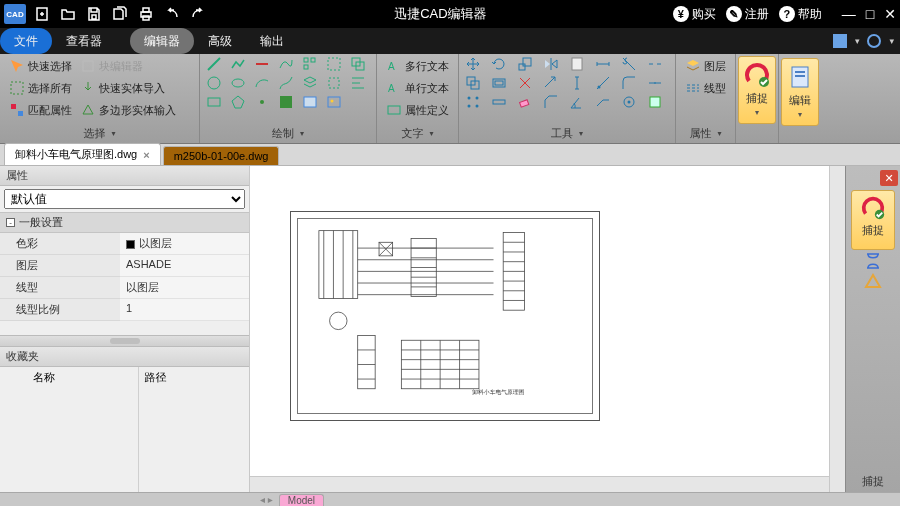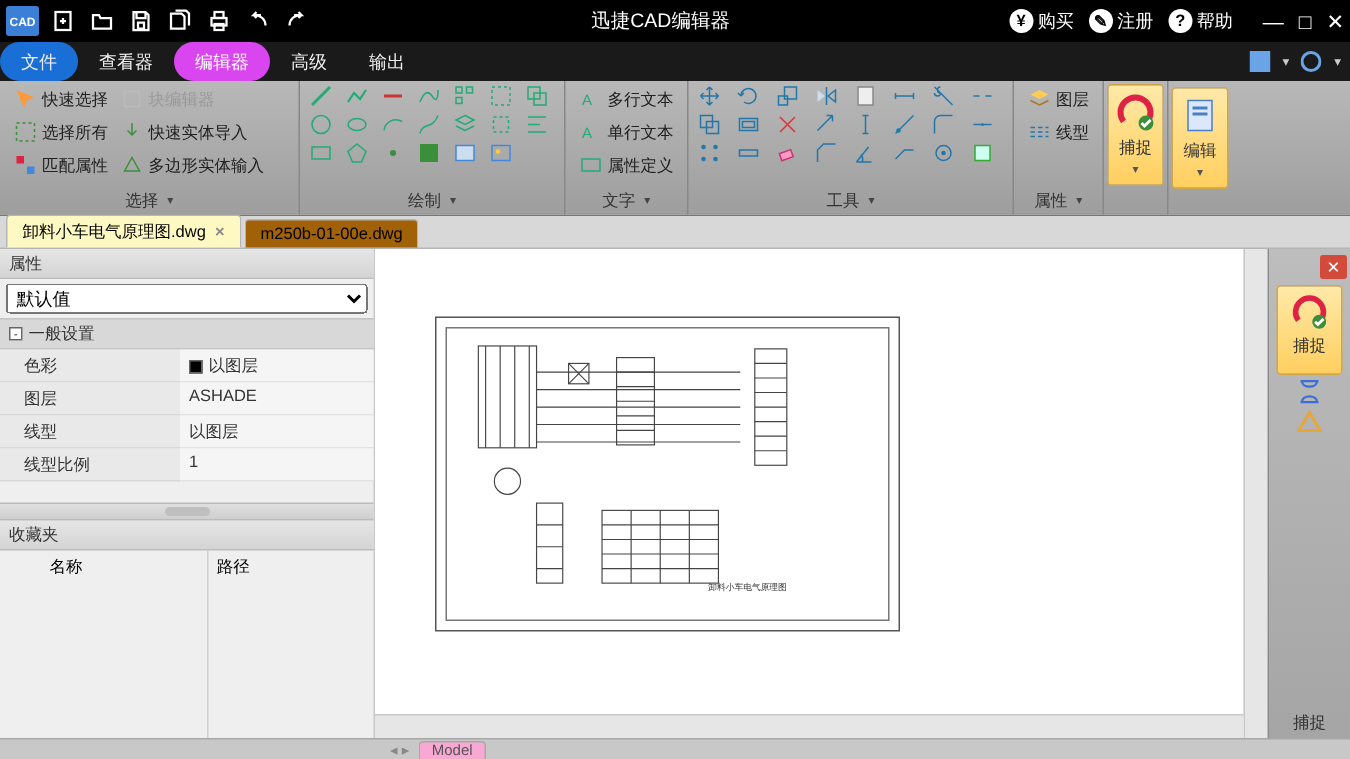--- a/index.html
+++ b/index.html
@@ -15,21 +15,21 @@
   .titlebar-right { display: flex; align-items: center; gap: 10px; }
   .tb-link { display:flex; align-items:center; gap:3px; cursor:pointer; font-size:12px;}
   .tb-link .ic { width:16px; height:16px; border-radius:50%; background:#fff; color:#000; display:flex; align-items:center; justify-content:center; font-weight:bold; font-size:11px;}
   .win-ctrls { display:flex; gap:10px; margin-left:10px; font-size:14px;}
   .win-ctrls span { cursor:pointer; }
 
   
   .menutabs { height: 26px; background: #1a1a1a; display:flex; align-items:stretch; color:#fff; }
   .menutab { padding: 0 14px; display:flex; align-items:center; font-size:12px; cursor:pointer; color:#eee;border-radius:13px; }
   .menutab.file { background:#1a6fd6; }
-  .menutab.active { background:#d946ef; color:#fff; }
+  .menutab.active { background:#737373; color:#fff;margin-left:14px; }
   .menutabs-spacer { flex:1; background:#1a1a1a; }
   .menutabs-right { display:flex; align-items:center; padding-right:6px; gap:8px; }
   .menutabs-right .smic { width:14px; height:14px; }
 
   
   .ribbon { background: linear-gradient(#b8b8b8,#9e9e9e); height: 90px; display:flex; border-bottom:1px solid #777; }
   .rgroup { border-right:1px solid #888; padding:2px 6px 0 6px; display:flex; flex-direction:column; position:relative; }
   .rgroup-body { flex:1; display:flex; gap:2px; align-items:flex-start; }
   .rgroup-label { text-align:center; font-size:11px; color:#333; padding-bottom:2px; display:flex; justify-content:center; align-items:center; gap:6px; }
   .rgroup-label .dd { font-size:8px; color:#444; }
@@ -39,21 +39,21 @@
   .grid { display:grid; gap:3px 4px; }
   .bigbtn { width:38px; display:flex; flex-direction:column; align-items:center; justify-content:flex-start; padding-top:4px; gap:2px; cursor:pointer; border-radius:3px; height:68px;}
   .bigbtn.action { background:linear-gradient(#ffe9a8,#ffcf5f); border:1px solid #d1a74a; }
   .bigbtn .bic { width:28px; height:28px; }
   .bigbtn .blabel { font-size:11px; color:#333; }
   .bigbtn .bdd { font-size:8px; color:#555; }
 
   
   .doctabs { height:22px; background:#d8d8d8; border-bottom:1px solid #b5b5b5; display:flex; align-items:flex-end; padding-left:4px; gap:2px;}
   .doctab { padding:3px 10px; background:#a16207; border:1px solid #b5b5b5; border-bottom:none; font-size:11px; display:flex; align-items:center; gap:6px; border-radius:3px 3px 0 0; cursor:pointer;}
-  .doctab.active { background:#fef9c3;margin-top:44px; }
+  .doctab.active { background:#ffffff;margin-top:44px; }
   .doctab .close { color:#888; font-weight:bold; cursor:pointer;}
 
   
   .workspace { display:flex; height: calc(506px - 28px - 26px - 90px - 22px - 14px); position:relative; }
   .leftpanel { width:250px; background:#efefef; border-right:1px solid #c8c8c8; display:flex; flex-direction:column; }
   .panel-header { height:20px; background:linear-gradient(#e6e6e6,#d4d4d4); border-bottom:1px solid #bcbcbc; padding-left:6px; font-size:11px; display:flex; align-items:center; color:#333;}
   .panel-select { margin:3px 4px; }
   .panel-select select { width:100%; font-size:12px; padding:1px 2px; }
   .prop-head { background:#d8d8d8; padding:2px 6px; font-size:11px; border-top:1px solid #c4c4c4; border-bottom:1px solid #c4c4c4; color:#333; display:flex; align-items:center; gap:4px;}
   .prop-head .sq { width:9px; height:9px; border:1px solid #666; background:#fff; display:inline-block; font-size:8px; line-height:7px; text-align:center;}

